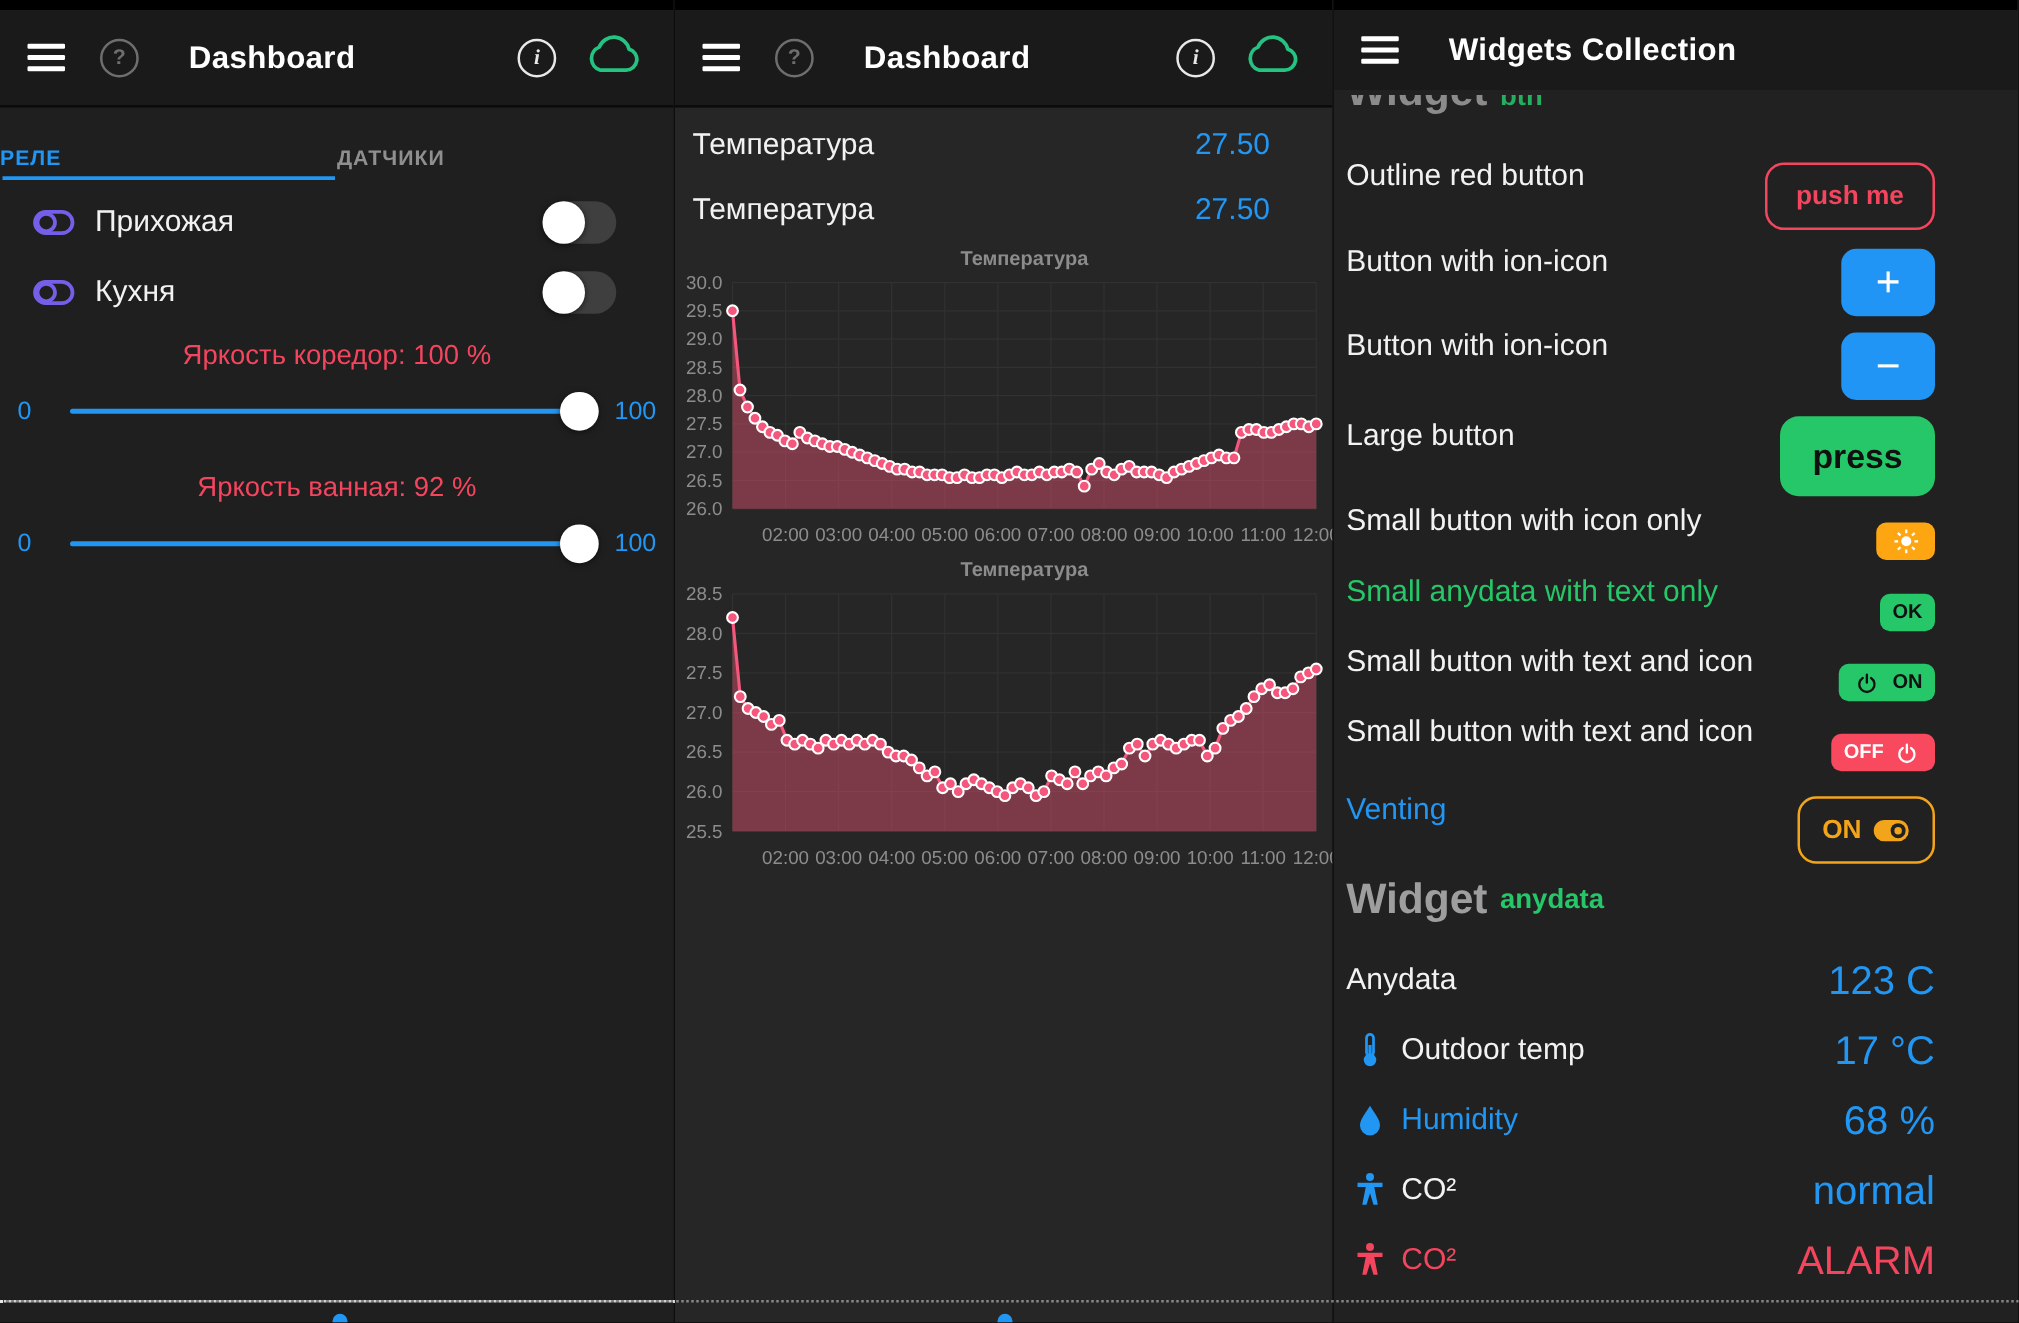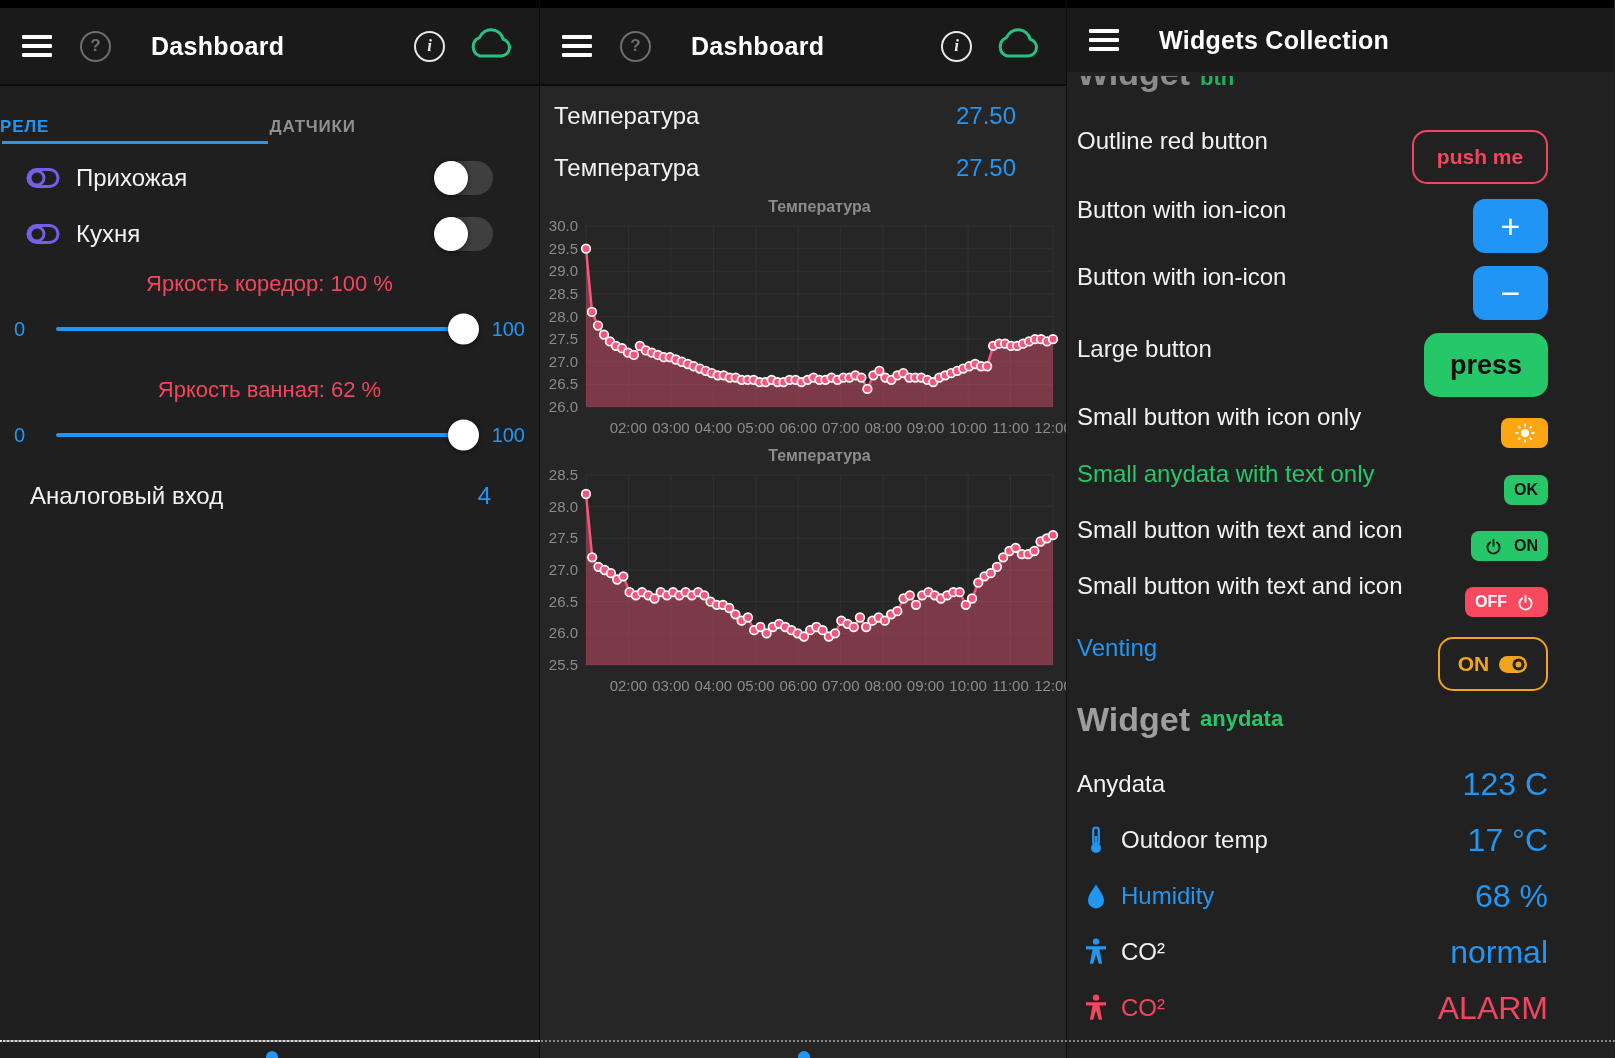--- a/index.html
+++ b/index.html
@@ -135,33 +135,29 @@
 
     <div class="sl-label">Яркость коредор: 100 %</div>
     <div class="slrow">
       <span class="minmax">0</span>
       <div class="sl-track">
           <div class="sl-thumb"></div>
         </div>
       <span class="minmax max">100</span>
     </div>
 
-    <div class="sl-label" style="margin-top:16px;">Яркость ванная: 62 %</div>
+    <div class="sl-label" style="margin-top:16px;">Яркость ванная: 92 %</div>
     <div class="slrow">
       <span class="minmax">0</span>
       <div class="sl-track">
           <div class="sl-thumb"></div>
         </div>
       <span class="minmax max">100</span>
     </div>
 
-    <div class="analogrow">
-      <span class="lbl">Аналоговый вход</span>
-      <span class="val">4</span>
-    </div>
   </section>
 
   <section class="panel panel2">
     <div class="topstrip"></div>
     <header class="appbar">
       <div class="burger">
           <i></i>
           <i></i>
           <i></i>
         </div>

